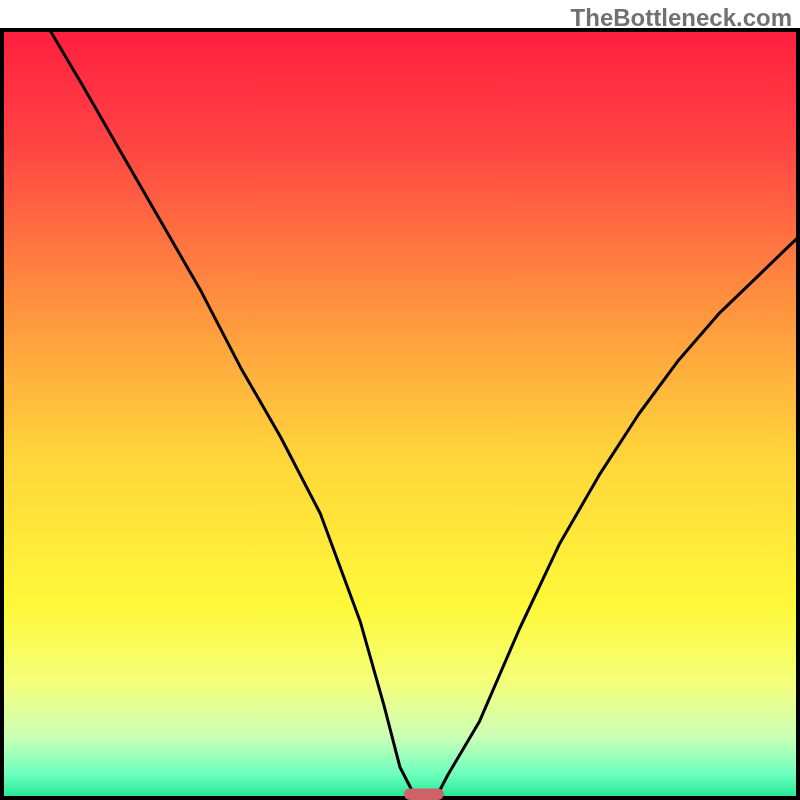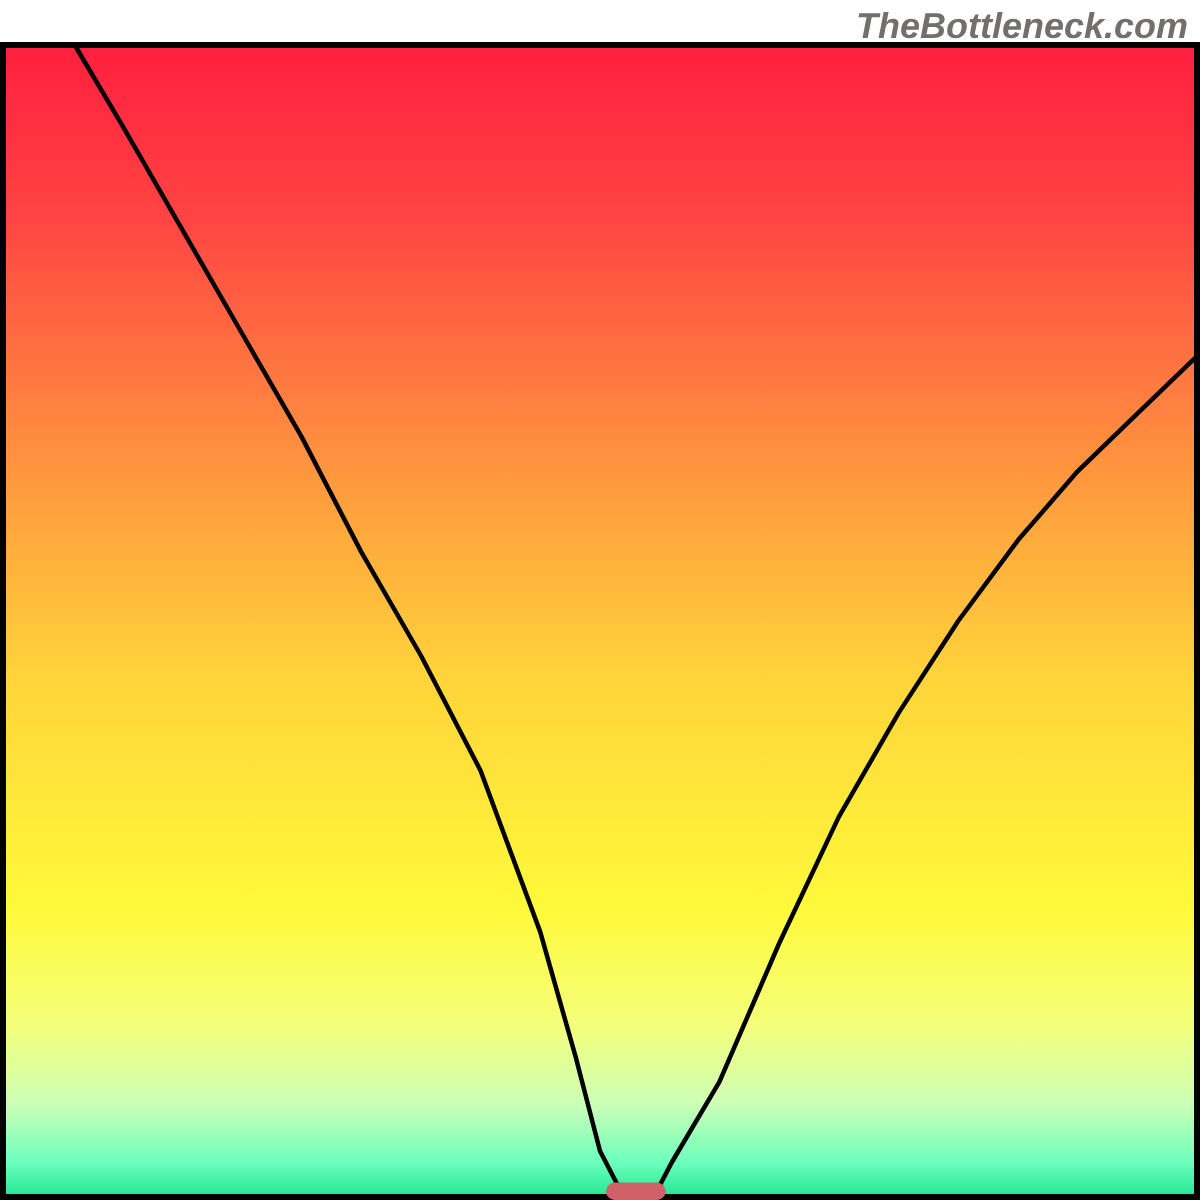--- a/index.html
+++ b/index.html
@@ -7,21 +7,20 @@
   .wrap { position: relative; width: 800px; height: 800px; }
   .watermark {
     position: absolute;
     top: 4px;
     right: 8px;
     font-family: Arial, Helvetica, sans-serif;
     font-size: 24px;
     font-weight: 600;
     color: #71706f;
     z-index: 10;
-    font-style: italic;
   }
   svg { display: block; }
 </style>
 </head>
 <body>
 
 <div class="wrap">
   <div class="watermark">TheBottleneck.com</div>
   <svg id="chart-svg" width="800" height="800" viewBox="0 0 800 800">
       <defs>

